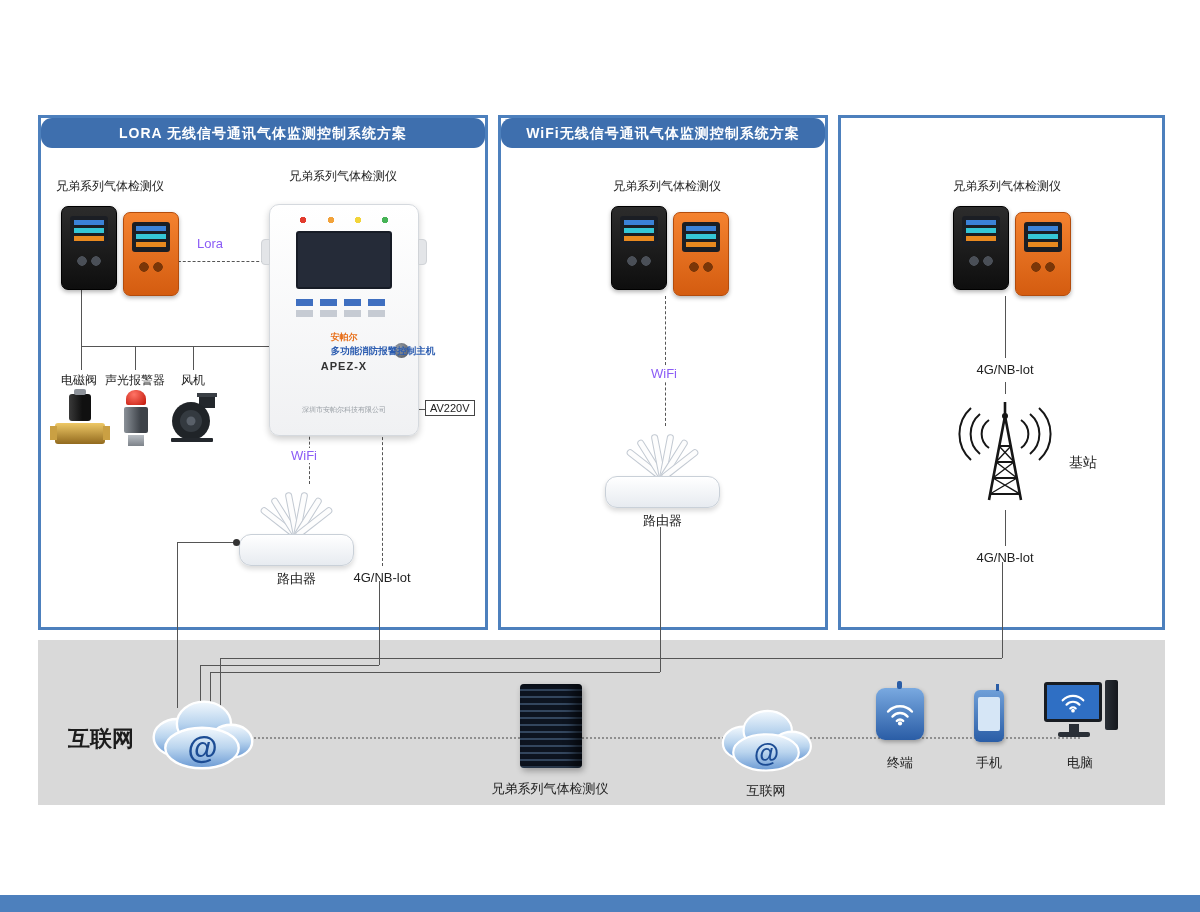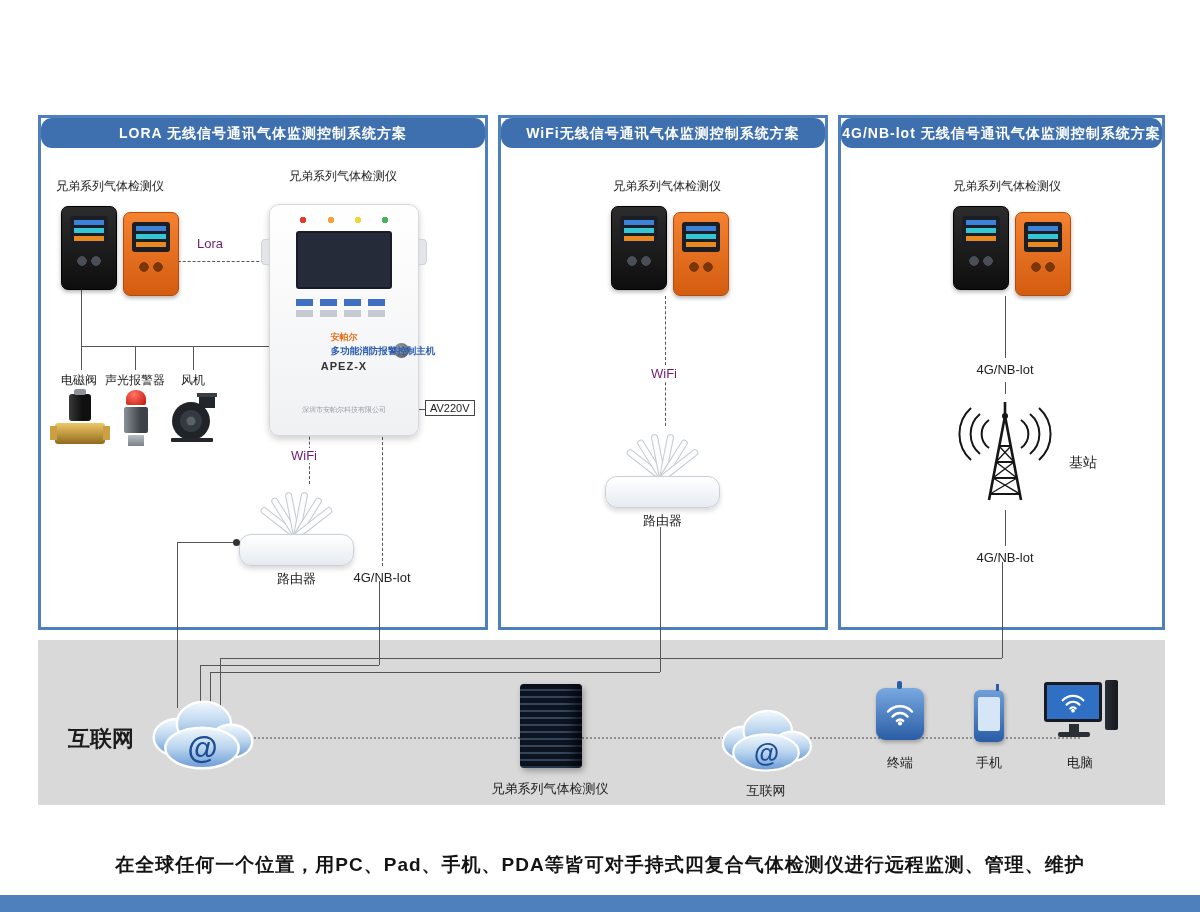--- a/index.html
+++ b/index.html
@@ -10,21 +10,21 @@
   .logo{position:absolute;left:183px;top:22px;width:90px;text-align:center;color:#fff;}
   .logo svg{width:74px;height:22px;display:block;margin:0 auto;}
   .logo-text{font-size:14px;font-weight:bold;letter-spacing:1px;}
   .main-title{position:absolute;left:0;right:0;top:28px;margin:0;text-align:center;font-size:30px;font-weight:bold;color:#121d45;letter-spacing:3px;}
 
   
   .panel{position:absolute;top:115px;height:515px;border:3px solid #4d80bd;background:#fff;box-sizing:border-box;}
   .panel-head{position:absolute;left:0;top:0;width:100%;height:30px;background:#3e6fae;color:#fff;font-size:14px;font-weight:bold;text-align:center;line-height:30px;letter-spacing:1px;border-radius:11px;}
 
   .label{position:absolute;font-size:12px;color:#222;white-space:nowrap;}
-  .link-label{position:absolute;font-size:13px;color:#701a75;background:#fff;padding:0 4px;white-space:nowrap;z-index:3;}
+  .link-label{position:absolute;font-size:13px;color:#8b5cf6;background:#fff;padding:0 4px;white-space:nowrap;z-index:3;}
   .name-label{position:absolute;font-size:13px;color:#222;text-align:center;white-space:nowrap;}
 
   .hline,.vline,.hdash,.vdash{position:absolute;z-index:1;}
   .hline{border-top:1.5px solid #555;}
   .vline{border-left:1.5px solid #555;}
   .hdash{border-top:1.5px dashed #555;}
   .vdash{border-left:1.5px dashed #555;}
   .dot{position:absolute;width:7px;height:7px;border-radius:50%;background:#333;z-index:3;}
 
   
@@ -219,21 +219,20 @@
           <rect x="54.5" y="6" width="6" height="44" rx="3" transform="rotate(32 57.5 50)"></rect>
           <rect x="54.5" y="6" width="6" height="44" rx="3" transform="rotate(52 57.5 50)"></rect>
         </g>
       </svg>
       <div class="r-body"></div>
     </div>
     <div class="name-label" style="left:104px;top:394px;width:115px;">路由器</div>
   </section>
 
   <section class="panel" style="left:838px;width:327px;">
-    <div class="panel-head">4G/NB-lot 无线信号通讯气体监测控制系统方案</div>
     <div class="label" style="left:112px;top:60px;">兄弟系列气体检测仪</div>
 
     <div class="detector det-black" style="left:112px;top:88px;">
       <div class="det-screen"></div>
       <div class="det-keys"></div>
     </div>
     <div class="detector det-orange" style="left:174px;top:94px;">
       <div class="det-screen"></div>
       <div class="det-keys"></div>
     </div>
@@ -348,16 +347,15 @@
           </g>
           <circle cx="12" cy="17" r="1.7" fill="#ffffff"></circle>
         </svg>
       </div>
       <div class="pc-stand"></div>
       <div class="pc-base"></div>
     </div>
     <div class="band-label" style="left:1018px;top:114px;width:48px;">电脑</div>
   </div>
 
-  <div class="footer-caption">在全球任何一个位置，用PC、Pad、手机、PDA等皆可对手持式四复合气体检测仪进行远程监测、管理、维护</div>
   <div class="bottombar"></div>
 
 </div>
 
 </body></html>

